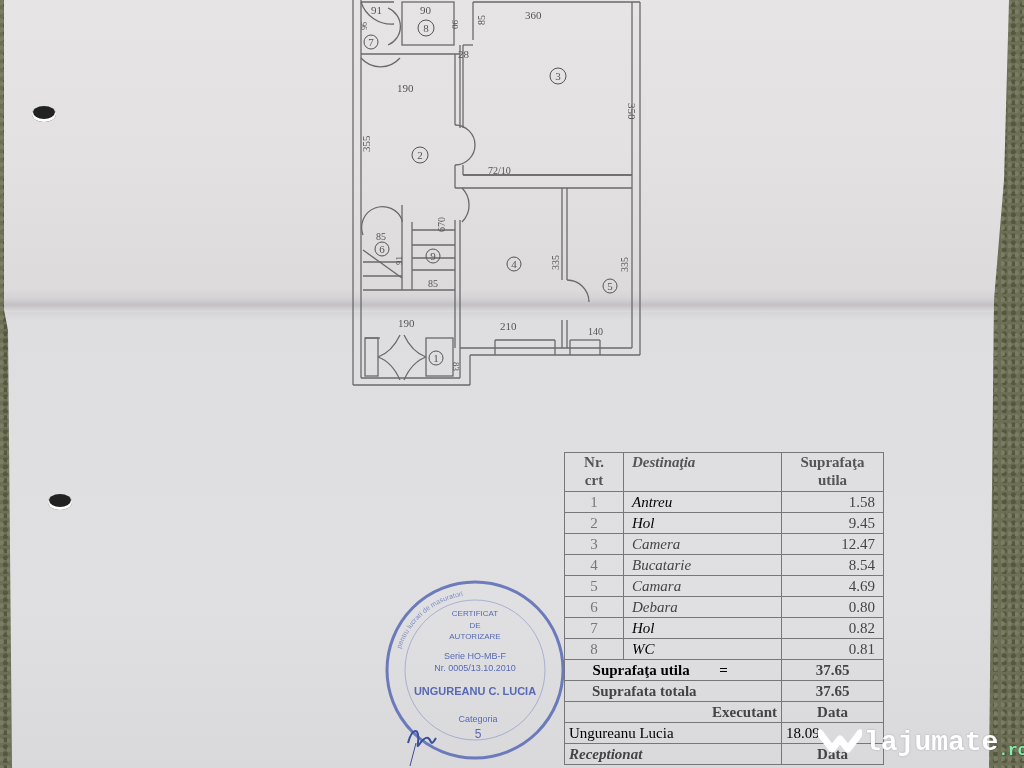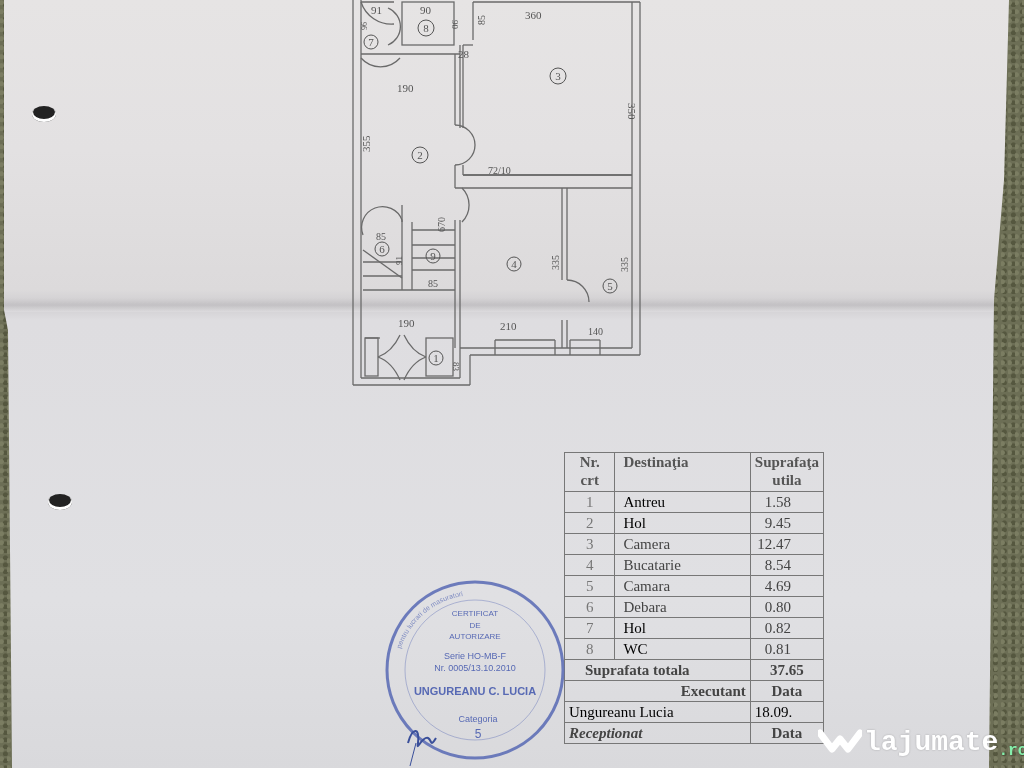--- a/index.html
+++ b/index.html
@@ -26,30 +26,30 @@
   }
   .hole {
     position:absolute; width:24px; height:16px; border-radius:50%;
     background:#222; box-shadow: 0 -2px 0 1px #fff inset;
   }
   .plan { position:absolute; left:340px; top:0; width:310px; height:400px; }
   .plan svg { width:310px; height:400px; }
   .plan text { font-family:"Liberation Serif", serif; fill:#555; }
 
   table.areas {
-    position:absolute; left:564px; top:452px; width:260px;
+    position:absolute; left:564px; top:452px; width:320px;
     border-collapse:collapse; color:#444;
     font-size:15px;
   }
   table.areas td {
     border:1px solid #777; padding:0 4px; height:20px; line-height:20px;
   }
   table.areas td.nr { width:50px; text-align:center; color:#777; }
-  table.areas td.dest { width:145px; padding-left:8px; }
-  table.areas td.val { text-align:right; padding-right:32px; }
+  table.areas td.dest { width:145px; padding-left:8px;font-style:italic; }
+  table.areas td.val { text-align:right; padding-right:8px; }
   table.areas tr.head td { font-weight:bold; color:#555; line-height:18px; vertical-align:top; height:38px; }
   table.areas tr.head td.val { text-align:center; padding-right:4px; }
   table.areas tr.tot td { font-weight:bold; }
   table.areas .sumlbl { text-align:center; font-weight:bold; }
   table.areas .light { color:#000000; font-weight:normal; }
 
   .stamp { position:absolute; left:380px; top:578px; width:190px; height:190px; }
   .stamp svg { width:190px; height:190px; }
   .stamp text { font-family:"Liberation Sans", sans-serif; fill:#5769b4; }
 
@@ -242,21 +242,28 @@
     <td class="nr">7</td>
     <td class="dest light">Hol</td>
     <td class="val">0.82</td>
   </tr>
   <tr>
     <td class="nr">8</td>
     <td class="dest light">WC</td>
     <td class="val">0.81</td>
   </tr>
   <tr class="tot">
-    <td colspan="2" class="sumlbl" style="text-align:left;padding-left:20px;">Suprafata totala</td>
+    <td colspan="2" class="sumlbl light" style="font-weight:bold;">
+      <span>Suprafaţa utila</span>
+      <span style="display:inline-block;width:60px;text-align:center;">=</span>
+    </td>
+    <td class="val" style="text-align:center;padding-right:4px;">37.65</td>
+  </tr>
+  <tr class="tot">
+    <td colspan="2" class="sumlbl" style="text-align:left;padding-left:27px;">Suprafata totala</td>
     <td class="val" style="text-align:center;padding-right:4px;">37.65</td>
   </tr>
   <tr class="tot">
     <td colspan="2" style="text-align:right;padding-left:34px;">Executant</td>
     <td style="text-align:center;">Data</td>
   </tr>
   <tr>
     <td colspan="2" class="light" style="text-align:left;">Ungureanu Lucia</td>
     <td class="light" style="text-align:left;">18.09.</td>
   </tr>

